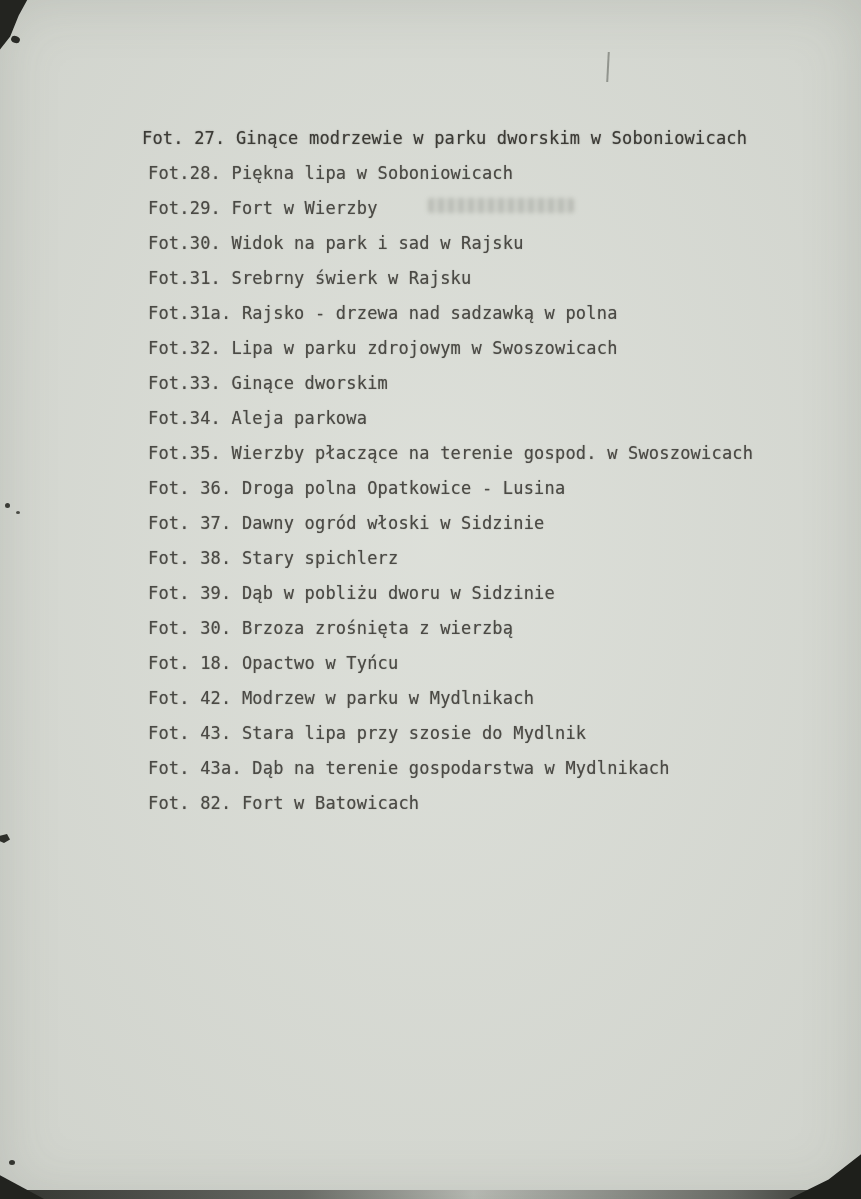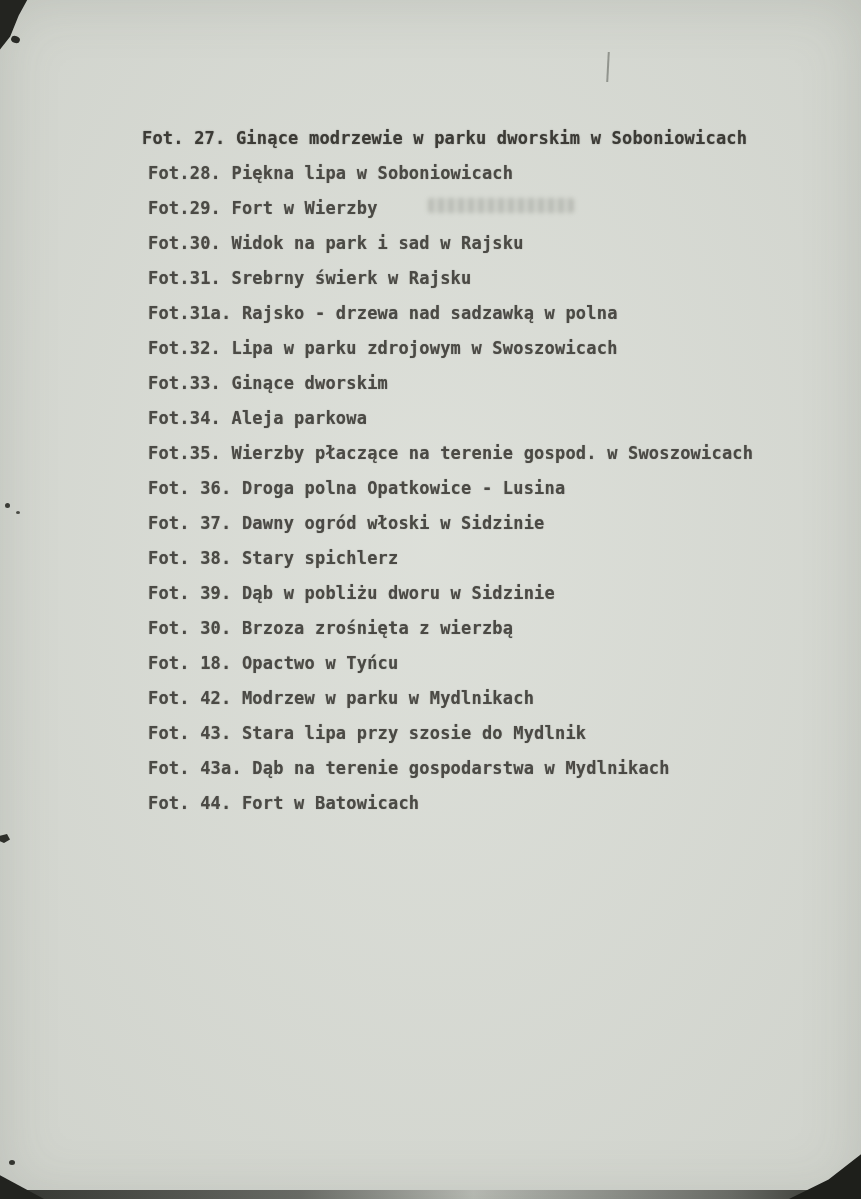--- a/index.html
+++ b/index.html
@@ -30,21 +30,21 @@
     position: absolute;
     top: 128px;
     left: 148px;
     right: 40px;
   }
   .doc-line {
     height: 20px;
     line-height: 20px;
     margin-bottom: 15px;
     font-size: 17px;
-    font-weight: bold;
+    font-weight: normal;
     letter-spacing: 0.2px;
     color: var(--ink);
     text-shadow: 0 0 1px rgba(70,68,62,0.55);
     white-space: nowrap;
   }
   .doc-line:first-child {
     margin-left: -6px;
     color: #3c3b36;
     text-shadow: 0 0 1.2px rgba(50,48,44,0.6);
   }
@@ -124,16 +124,16 @@
       <div class="doc-line">Fot.35. Wierzby płaczące na terenie gospod. w Swoszowicach</div>
       <div class="doc-line">Fot. 36. Droga polna Opatkowice - Lusina</div>
       <div class="doc-line">Fot. 37. Dawny ogród włoski w Sidzinie</div>
       <div class="doc-line">Fot. 38. Stary spichlerz</div>
       <div class="doc-line">Fot. 39. Dąb w pobliżu dworu w Sidzinie</div>
       <div class="doc-line">Fot. 30. Brzoza zrośnięta z wierzbą</div>
       <div class="doc-line">Fot. 18. Opactwo w Tyńcu</div>
       <div class="doc-line">Fot. 42. Modrzew w parku w Mydlnikach</div>
       <div class="doc-line">Fot. 43. Stara lipa przy szosie do Mydlnik</div>
       <div class="doc-line">Fot. 43a. Dąb na terenie gospodarstwa w Mydlnikach</div>
-      <div class="doc-line">Fot. 44. Fort w Batowicach</div>
+      <div class="doc-line">Fot. 82. Fort w Batowicach</div>
     </div>
 
 </div>
 
 </body></html>

